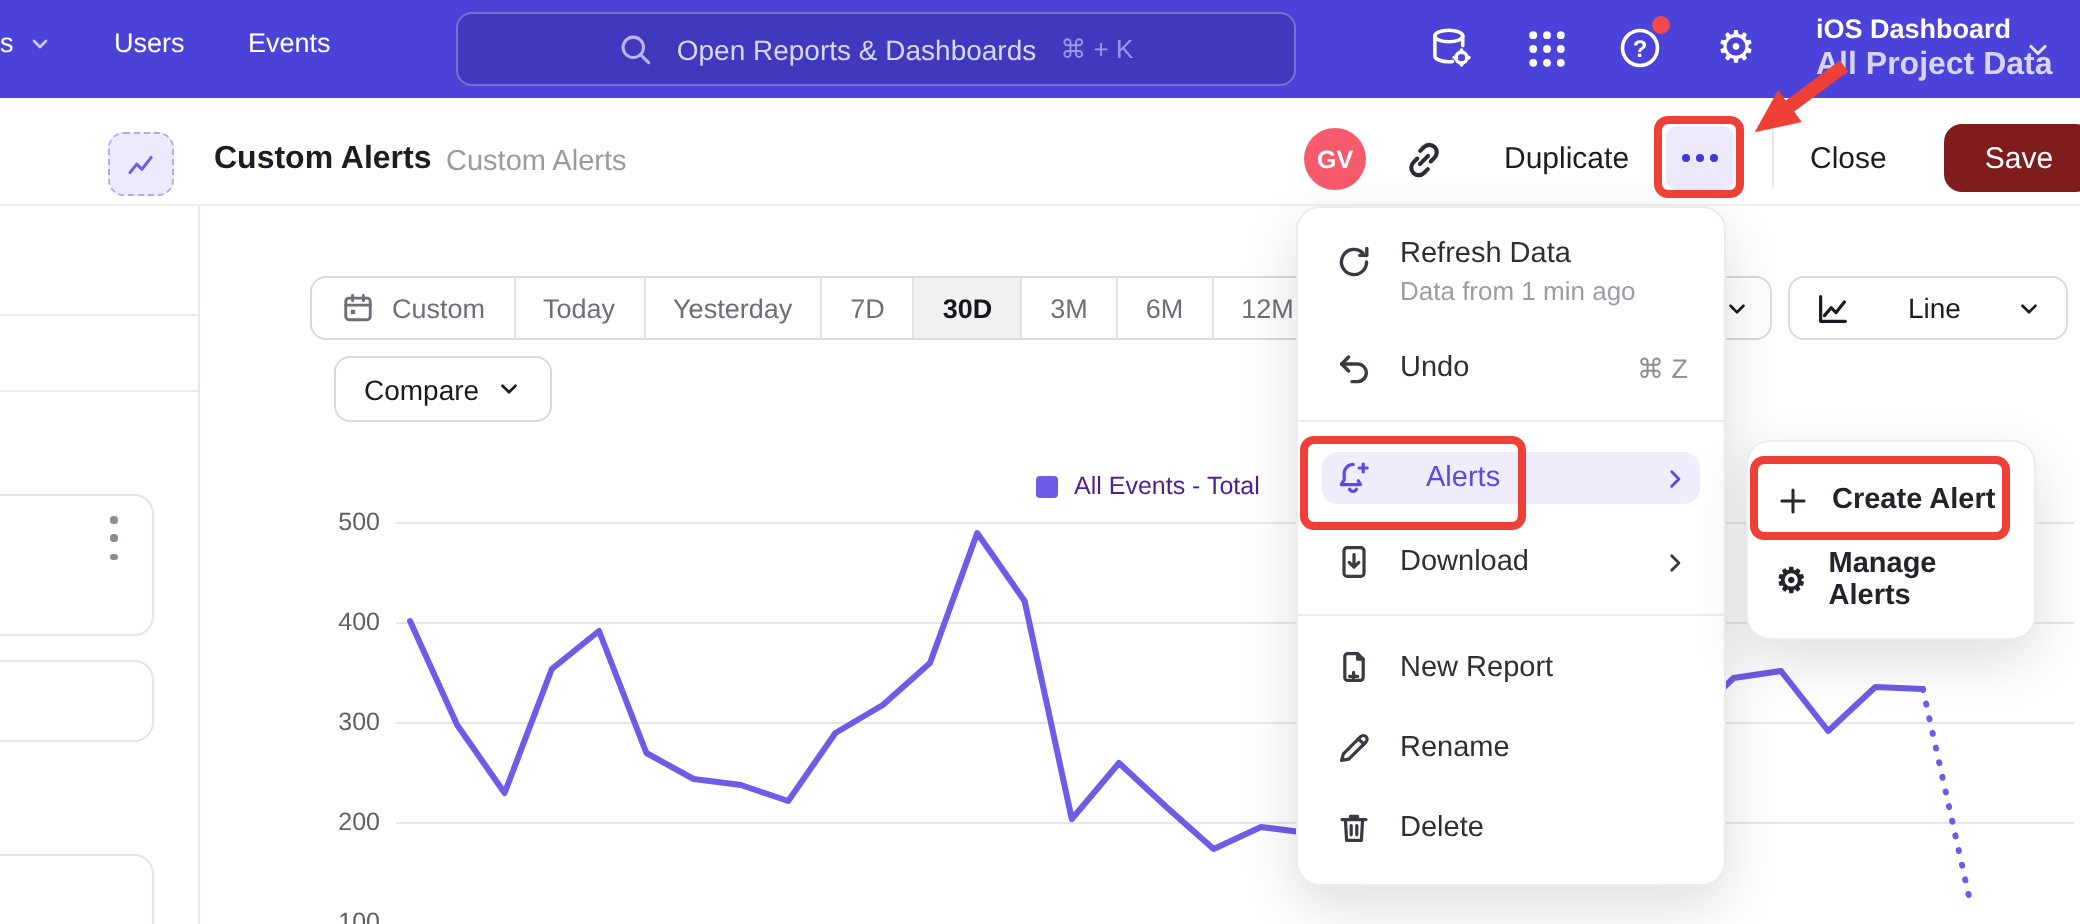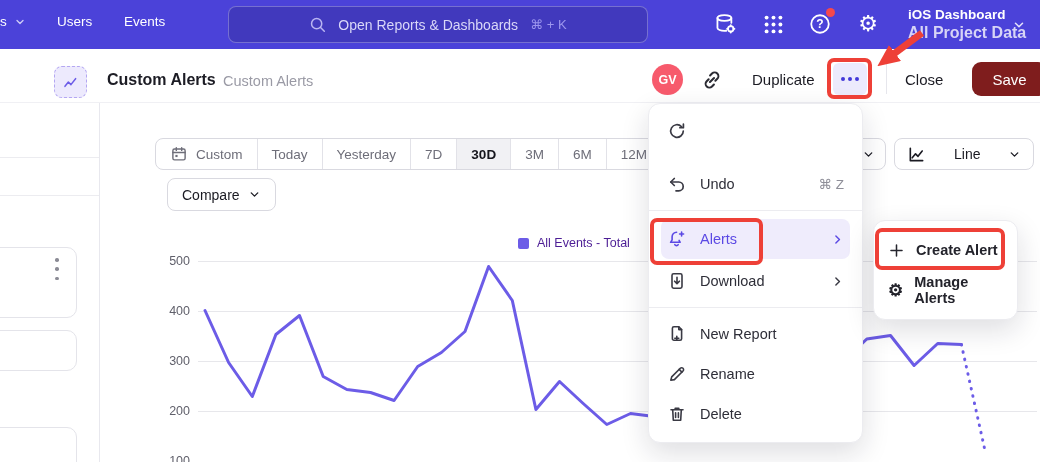--- a/index.html
+++ b/index.html
@@ -85,21 +85,21 @@
   .menu { left:648px; top:103px; width:215px; padding:8px 0; }
   .mi { display:flex; align-items:center; gap:13px; height:40px; padding:0 18px;
     font-size:14.5px; font-weight:500; color:#2E2E38; cursor:pointer; }
   .mi .ic { flex:none; color:#3A3A44; }
   .mi-refresh { height:52px; align-items:flex-start; padding-top:7px; }
   .mi-sub { font-size:13px; font-weight:400; color:#9B9BA6; margin-top:3px; }
   .mi-right { margin-left:auto; font-size:13.5px; color:#8E8E98; font-weight:400; }
   .mi-chev { margin-left:auto; color:#3A3A44; }
   .m-div { height:1px; background:#ECECF0; margin:6px 0; }
   .mi-alerts { height:44px; padding:0 12px; }
-  .alerts-hl { display:flex; align-items:center; gap:13px; width:100%; height:40px;
+  .alerts-hl { display:flex; align-items:center; gap:26px; width:100%; height:26px;
     background:#EFECFC; border-radius:8px; padding:0 6px; color:#5B49E4; }
   .alerts-hl .ic, .alerts-hl .mi-chev { color:#5B49E4; }
   .submenu { left:873px; top:220px; width:145px; padding:9px 0; z-index:11; }
   .smi { display:flex; align-items:center; gap:11px; height:40px; padding:0 14px;
     font-size:14.5px; font-weight:600; color:#23232B; cursor:pointer; }
   .smi .ic { color:#26262E; }
 
   
   .anno { position:absolute; border:4px solid #EE4037; border-radius:7px; z-index:20; pointer-events:none; }
   .anno-more   { left:827px; top:58px;  width:45px;  height:41px; }
@@ -287,20 +287,24 @@
   <div class="hdr-div"></div>
   <div class="close-btn">Close</div>
   <button class="save-btn">Save</button>
 
   <div class="abs panel menu">
     <div class="mi mi-refresh">
       <svg class="ic" width="20" height="20" viewBox="0 0 20 20" fill="none" stroke="currentColor" stroke-width="1.7" stroke-linecap="round" stroke-linejoin="round" style="margin-top:2px">
         <path d="M16.3 10a6.3 6.3 0 1 1-1.9-4.5"></path>
           <path d="M16.4 3.2v3.5h-3.5"></path>
       </svg>
+      <div>
+        <div>Refresh Data</div>
+        <div class="mi-sub">Data from 1 min ago</div>
+      </div>
     </div>
     <div class="mi">
       <svg class="ic" width="20" height="20" viewBox="0 0 20 20" fill="none" stroke="currentColor" stroke-width="1.7" stroke-linecap="round" stroke-linejoin="round">
         <path d="M7.3 4.5L3.8 8l3.5 3.5"></path>
           <path d="M3.8 8h8a4.4 4.4 0 0 1 0 8.8H9"></path>
       </svg>
       <span>Undo</span>
       <span class="mi-right">⌘ Z</span>
     </div>
     <div class="m-div"></div>

